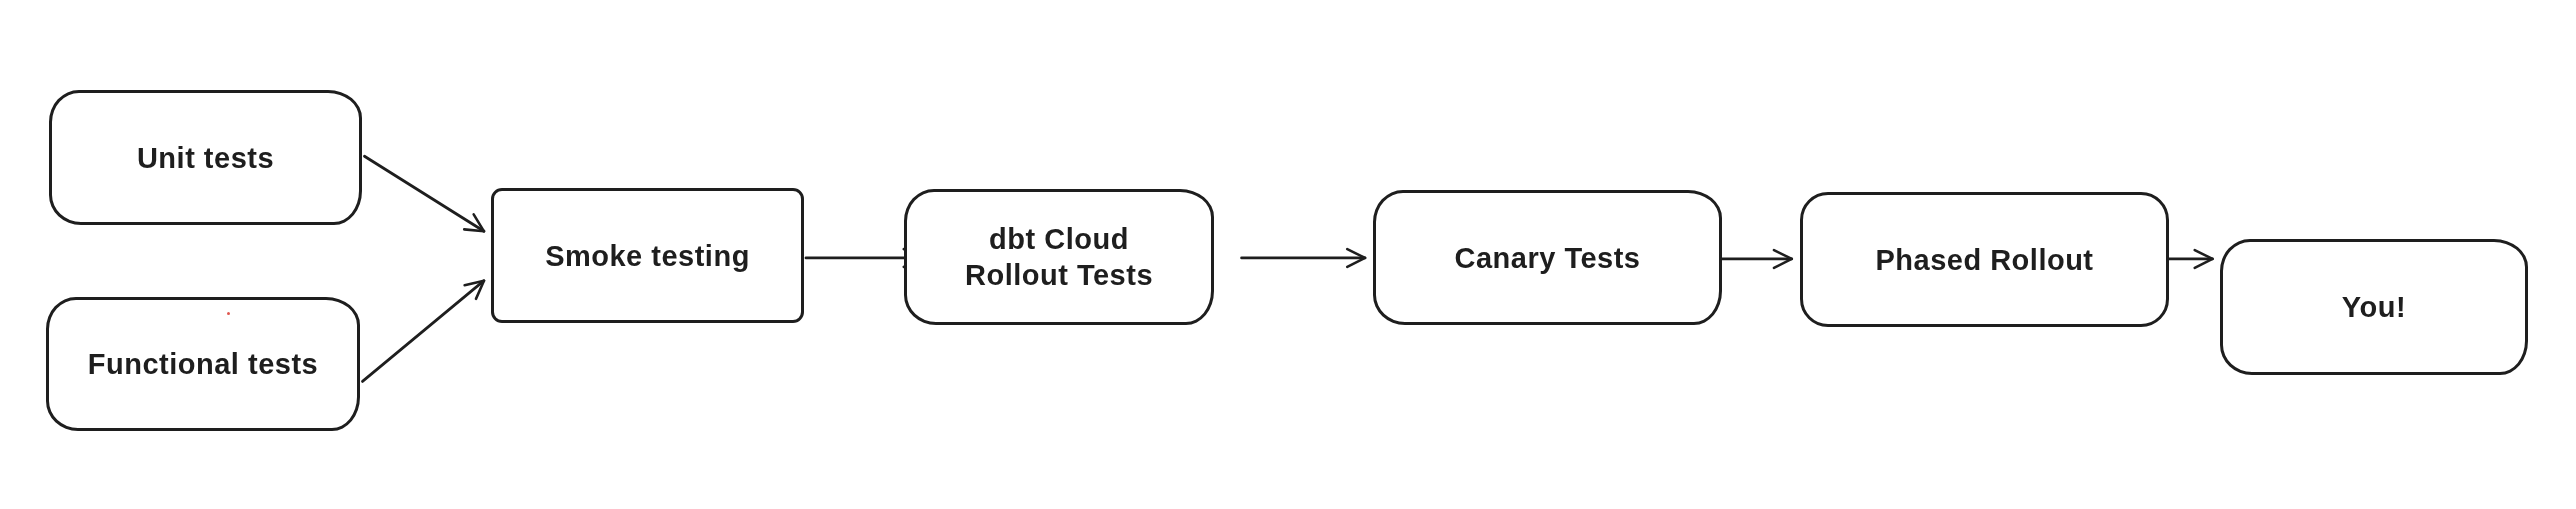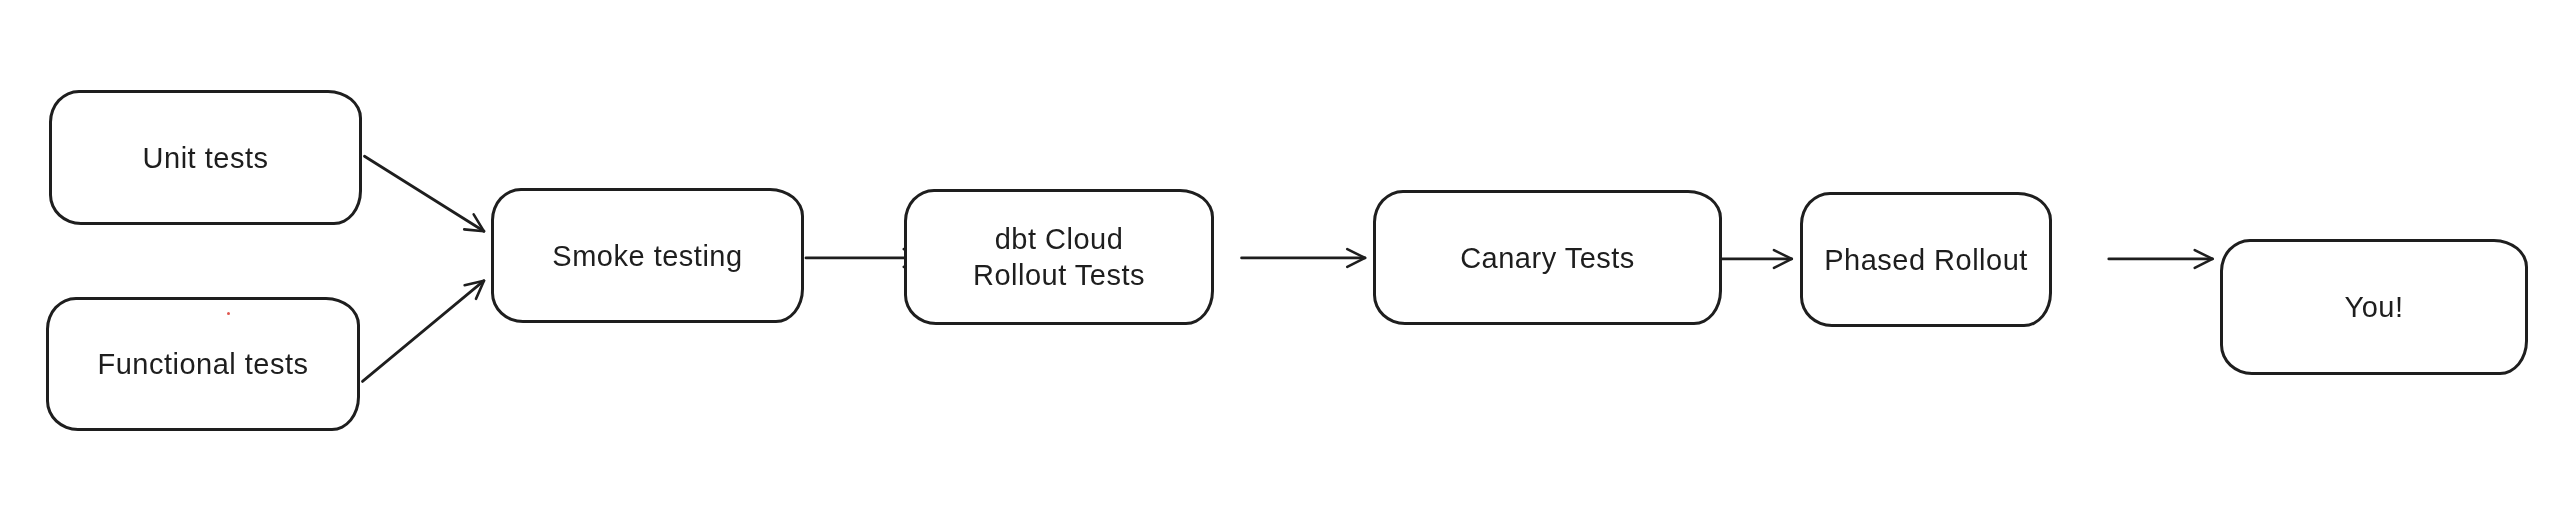--- a/index.html
+++ b/index.html
@@ -24,20 +24,21 @@
     background: #ffffff;
     border: 3px solid #1e1e1e;
     border-radius: 30px 34px 28px 32px / 32px 28px 34px 30px;
     display: flex;
     align-items: center;
     justify-content: center;
     text-align: center;
     font-size: 29px;
     letter-spacing: 0.5px;
     line-height: 36px;
+    font-weight: bold;
   }
   .node-label { display: block; }
   .artifact-dot {
     position: absolute;
     left: 227px; top: 312px;
     width: 3px; height: 3px;
     border-radius: 50%;
   }
 </style>
 </head>
@@ -62,36 +63,36 @@
   <div class="node" style="left:49px; top:90px; width:313px; height:135px;">
     <span class="node-label">Unit tests</span>
   </div>
 
   <div class="node" style="left:46px; top:297px; width:314px; height:134px;">
     <span class="node-label">Functional tests</span>
   </div>
 
   <div class="artifact-dot" style="background: rgb(224, 87, 79);"></div>
 
-  <div class="node" style="left:491px; top:188px; width:313px; height:135px;">
+  <div class="node" style="left:491px; top:188px; width:313px; height:135px;border-radius:11px;">
     <span class="node-label">Smoke testing</span>
   </div>
 
   <div class="node" style="left:904px; top:189px; width:310px; height:136px;">
     <span class="node-label">
       <span>dbt Cloud</span><br>
       <span>Rollout Tests</span>
     </span>
   </div>
 
   <div class="node" style="left:1373px; top:190px; width:349px; height:135px;">
     <span class="node-label">Canary Tests</span>
   </div>
 
-  <div class="node" style="left:1800px; top:192px; width:252px; height:135px;">
+  <div class="node" style="left:1800px; top:192px; width:369px; height:135px;border-radius:28px;">
     <span class="node-label">Phased Rollout</span>
   </div>
 
   <div class="node" style="left:2220px; top:191px; width:308px; height:136px;margin-top:48px;">
     <span class="node-label">You!</span>
   </div>
 
 </div>
 
 

